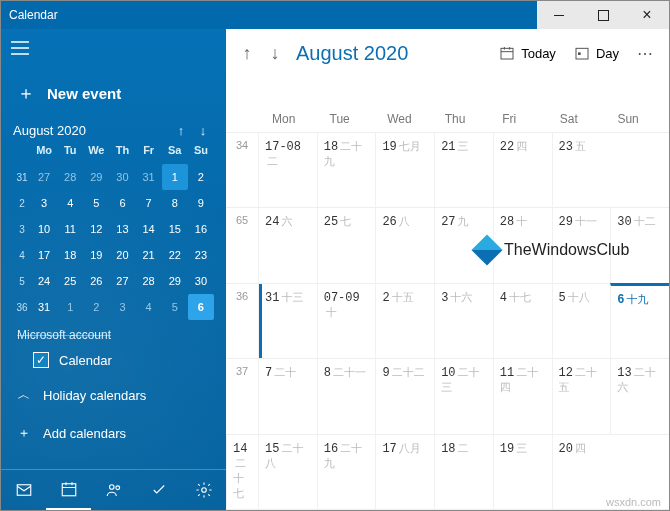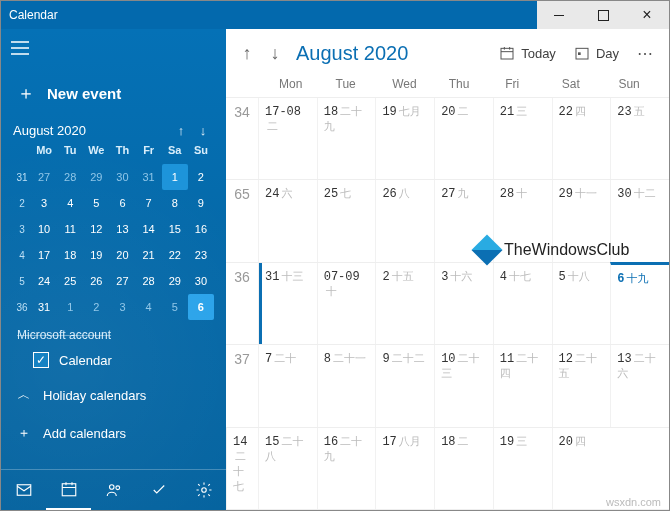--- a/index.html
+++ b/index.html
@@ -36,30 +36,30 @@
   .chk .box::after { content:"✓"; font-size:12px; color:#fff; }
   .row { display:flex; align-items:center; gap:12px; padding:10px 16px; }
   .row .chev { width:14px; text-align:center; }
   .footer { margin-top:auto; display:flex; border-top:1px solid rgba(255,255,255,.25); }
   .footer .fbtn { flex:1; height:40px; display:flex; align-items:center; justify-content:center; }
   .footer .fbtn.active { border-bottom:2px solid #fff; }
   .footer svg { width:18px; height:18px; fill:none; stroke:#fff; stroke-width:1.5; }
   
   .main { flex:1; display:flex; flex-direction:column; background:#fff; color:#333; position:relative; }
   .toolbar { height:48px; display:flex; align-items:center; padding:0 8px; gap:2px; }
-  .tb-btn { height:34px; padding:0 8px; display:flex; align-items:center; gap:6px; font-size:13px; color:#404040; border-radius:2px; }
+  .tb-btn { height:34px; padding:0 8px; display:flex; align-items:center; gap:6px; font-size:13px; color:#000000; border-radius:2px; }
   .tb-arrow { width:26px; justify-content:center; font-size:18px; color:#666;}
   .tb-title { font-size:20px; color:#0b6fb3; padding:0 6px; }
   .spacer { flex:1; }
   .tb-ico { width:16px;height:16px; stroke:#555; fill:none; stroke-width:1.5;}
-  .dow-row { display:grid; grid-template-columns: 32px repeat(7,1fr); font-size:12px; color:#777; padding:0 0 6px 15px;}
+  .dow-row { display:grid; grid-template-columns: 32px repeat(7,1fr); font-size:12px; color:#777; padding:0 0 6px 8px;margin-top:35px;}
   .dow-row div { padding-left:6px; }
   .weeks { flex:1; display:grid; grid-template-rows: repeat(5,1fr); border-top:1px solid #eee;}
   .week { display:grid; grid-template-columns: 32px repeat(7,1fr); border-bottom:1px solid #eee; }
-  .week .wn { font-size:14px; color:#999; display:flex; align-items:flex-start; justify-content:center; padding-top:6px;}
+  .week .wn { font-size:11px; color:#999; display:flex; align-items:flex-start; justify-content:center; padding-top:6px;}
   .cell { border-left:1px solid #f1f1f1; padding:6px 4px 0 6px; font-size:12px; color:#888; position:relative;}
   .cell .dnum { color:#333;font-family:Liberation Mono, monospace; }
   .cell .alt { color:#bbb; font-size:11px; margin-left:2px;}
   .cell.today { }
   .cell.today::before { content:""; position:absolute; left:0; top:0; bottom:0; width:3px; background:#0b6fb3;}
   .cell.sel .dnum { color:#0b6fb3; font-weight:700; }
   .cell.sel { border-top:3px solid #0b6fb3; margin-top:-1px; }
   .cell.sel .alt { color:#0b6fb3; }
   .watermark { position:absolute; top:210px; left:250px; right:10px; display:flex; align-items:center; font-size:16px; font-weight:400; color:#222; pointer-events:none;}
   .watermark .logo { width:22px; height:22px; margin-right:6px; background:linear-gradient(135deg,#29abe2 50%,#0b6fb3 50%); transform:rotate(45deg);}
@@ -237,21 +237,20 @@
           <div>Sat</div>
           <div>Sun</div>
         </div>
 
       <div class="weeks" id="weeks">
           <div class="week">
             <div class="wn">34</div>
             <div class="cell "><span class="dnum">17-08</span><span class="alt">二</span></div>
             <div class="cell "><span class="dnum">18</span><span class="alt">二十九</span></div>
             <div class="cell "><span class="dnum">19</span><span class="alt">七月</span></div>
-            <div class="cell "><span class="dnum">20</span><span class="alt">二</span></div>
             <div class="cell "><span class="dnum">21</span><span class="alt">三</span></div>
             <div class="cell "><span class="dnum">22</span><span class="alt">四</span></div>
             <div class="cell "><span class="dnum">23</span><span class="alt">五</span></div>
           </div>
           <div class="week">
             <div class="wn">65</div>
             <div class="cell "><span class="dnum">24</span><span class="alt">六</span></div>
             <div class="cell "><span class="dnum">25</span><span class="alt">七</span></div>
             <div class="cell "><span class="dnum">26</span><span class="alt">八</span></div>
             <div class="cell "><span class="dnum">27</span><span class="alt">九</span></div>

